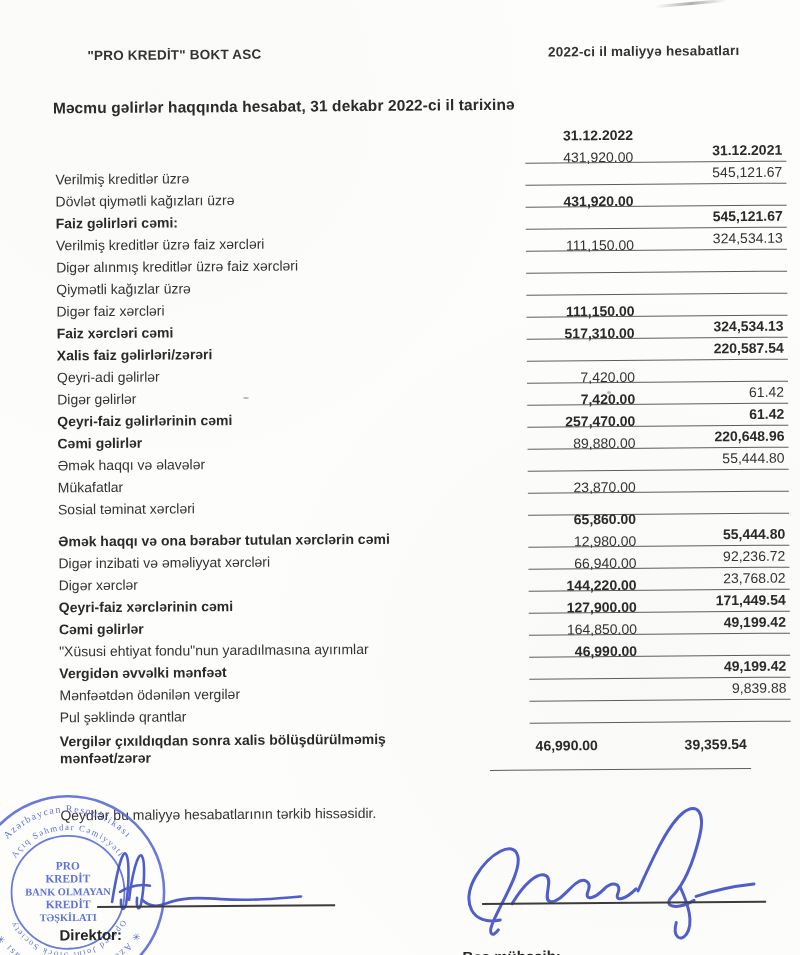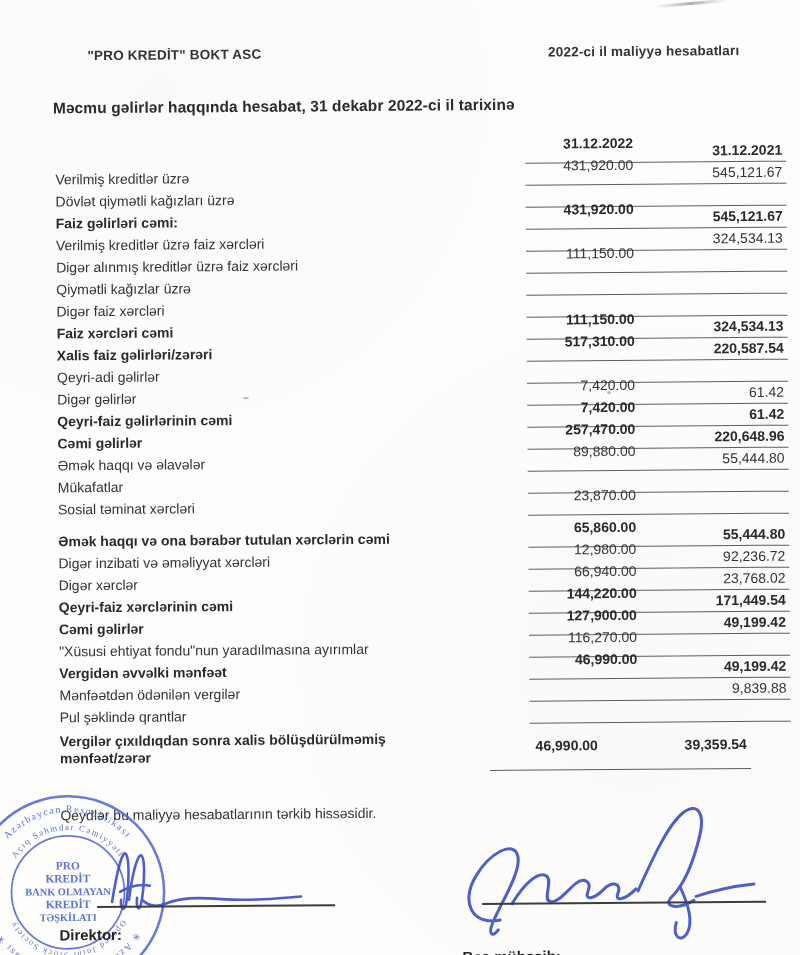--- a/index.html
+++ b/index.html
@@ -36,21 +36,21 @@
     height:22px;
     padding-left:57px;padding-right:12px;
     font-size:14px;line-height:17px;color:#333;
   }
   .row .label{flex:1 1 auto;padding-right:10px;padding-bottom:1px;}
   .row .vals{
     flex:0 0 261px;display:flex;align-items:flex-end;
     border-bottom:1.4px solid #5d5d5d;
     height:100%;
   }
-  .row .v1{width:108px;text-align:right;padding-bottom:10px;}
+  .row .v1{width:108px;text-align:right;padding-bottom:18px;}
   .row .v2{flex:1;text-align:right;padding-right:4px;padding-bottom:2px;}
   .row.bold .label,.row.bold .v1,.row.bold .v2,.row.head .v1,.row.head .v2{font-weight:700;color:#2a2a2a;}
   .row.head{height:22px;}
   .row.gap-before{margin-top:10px;}
   .row.tall{height:46px;align-items:center;}
   .row.tall .label{max-width:420px;padding-bottom:0;}
   .row.tall .vals{align-items:center;}
   .row.tall .v1,.row.tall .v2{padding-bottom:0;}
   
   .footnote{margin:34px 0 0 57px;font-size:14px;color:#333;}
@@ -241,21 +241,21 @@
           <div class="row bold">
     <div class="label">Cəmi gəlirlər</div>
     <div class="vals">
       <div class="v1">127,900.00</div>
       <div class="v2">49,199.42</div>
     </div>
   </div>
           <div class="row">
     <div class="label">"Xüsusi ehtiyat fondu"nun yaradılmasına ayırımlar</div>
     <div class="vals">
-      <div class="v1">116,270.00</div>
+      <div class="v1">164,850.00</div>
       <div class="v2"></div>
     </div>
   </div>
           <div class="row bold">
     <div class="label">Vergidən əvvəlki mənfəət</div>
     <div class="vals">
       <div class="v1">46,990.00</div>
       <div class="v2">49,199.42</div>
     </div>
   </div>

